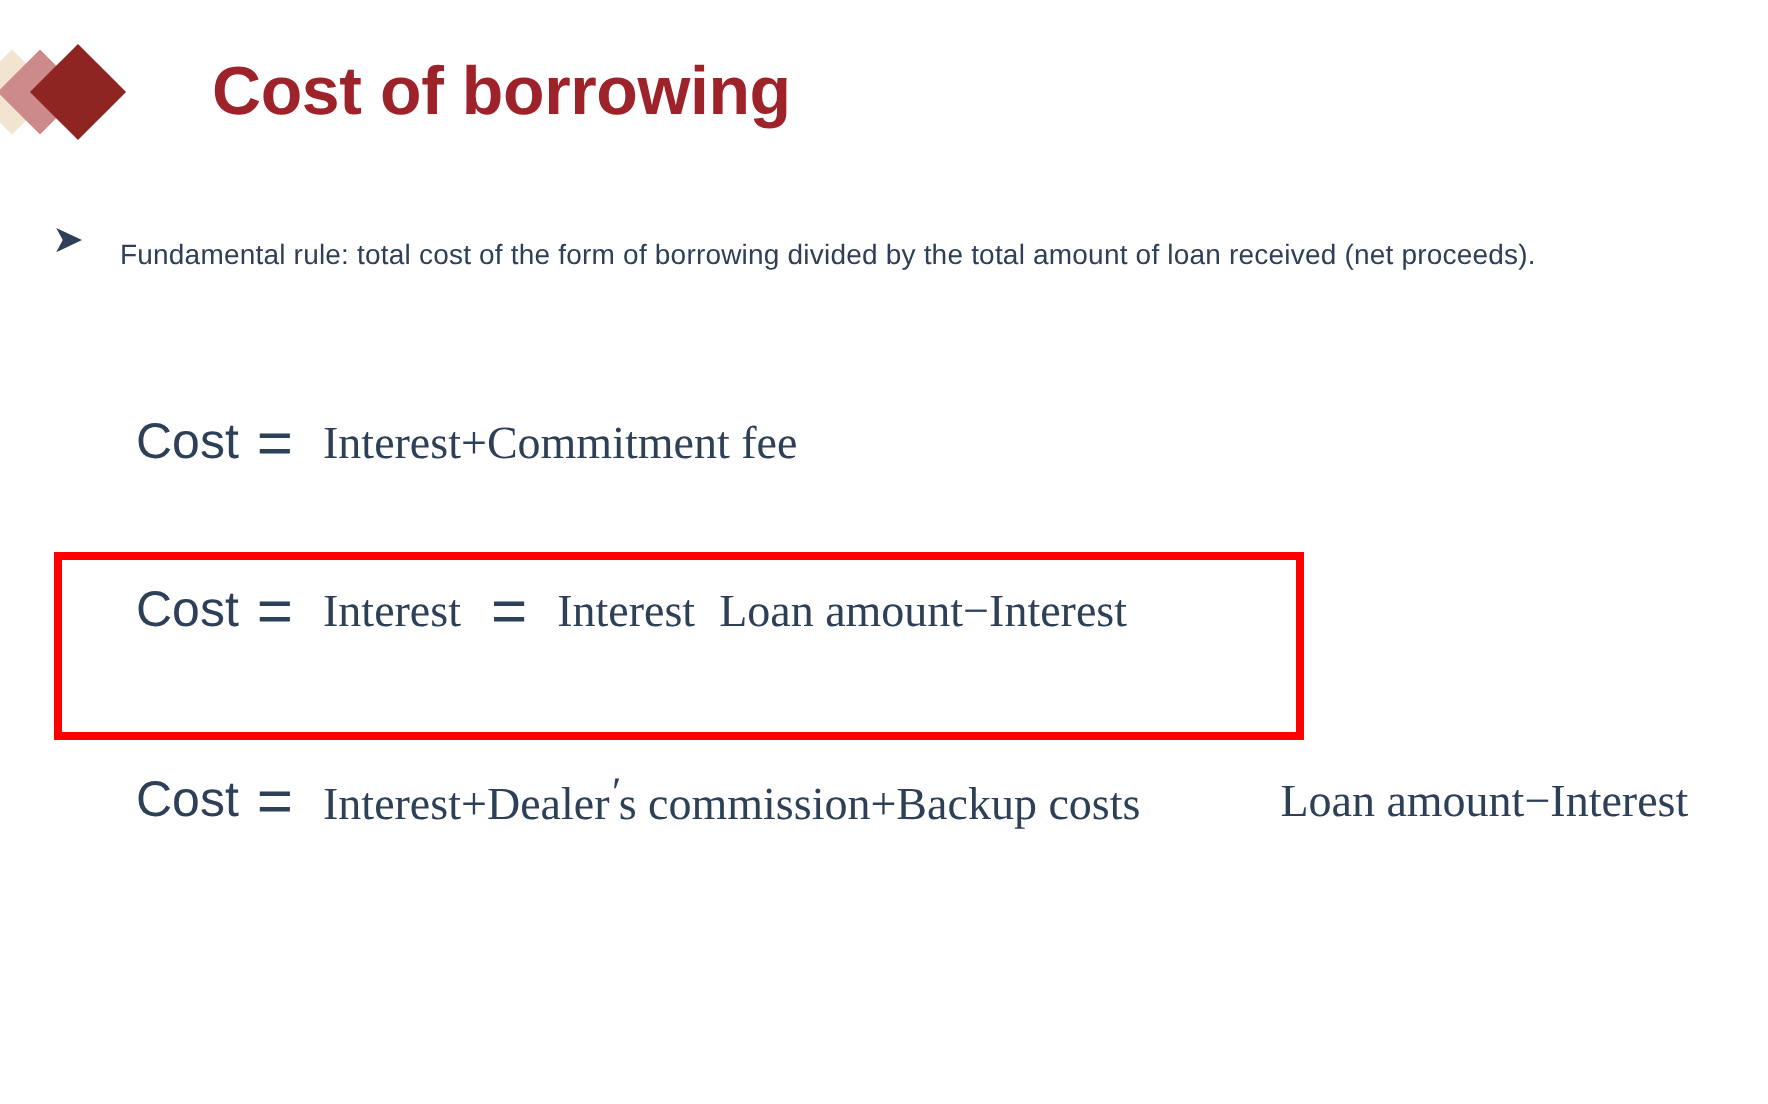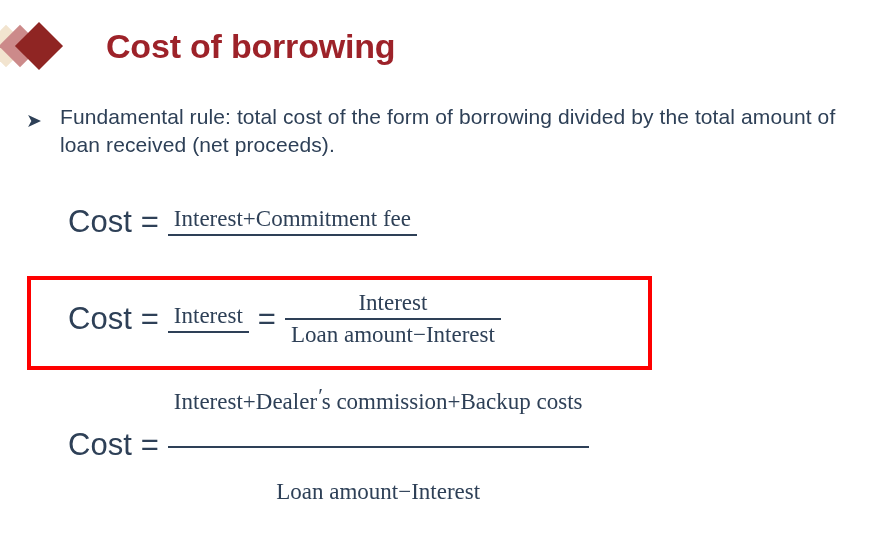--- a/index.html
+++ b/index.html
@@ -73,49 +73,49 @@
   .bullet-mark {
     flex: 0 0 auto;
     width: 34px;
     font-size: 19px;
     color: #2e4057;
     line-height: 36px;
     text-align: left;
   }
   .bullet-text {
     flex: 1 1 auto;
-    font-size: 21px;
+    font-size: 14px;
     color: #2e4057;
-    line-height: 28px;
+    line-height: 48px;
     letter-spacing: 0.1px;
   }
 
   
   .eq {
     position: absolute;
     display: flex;
     align-items: center;
     color: #2e4057;
     white-space: nowrap;
   }
   .eq-lhs {
     font-family: "Liberation Sans", sans-serif;
-    font-size: 31px;
+    font-size: 25px;
     line-height: 1;
     letter-spacing: 0px;
   }
   .eq-op {
     font-family: "Liberation Sans", sans-serif;
     font-size: 31px;
     line-height: 1;
     padding: 0 9px;
   }
   .frac {
     display: inline-flex;
-    flex-direction: column;
+    flex-direction: row;
     align-items: center;
     justify-content: center;
     font-family: "Liberation Serif", serif;
     line-height: 1.12;
   }
   .frac .num,
   .frac .den {
     padding: 0 6px;
     white-space: nowrap;
   }

